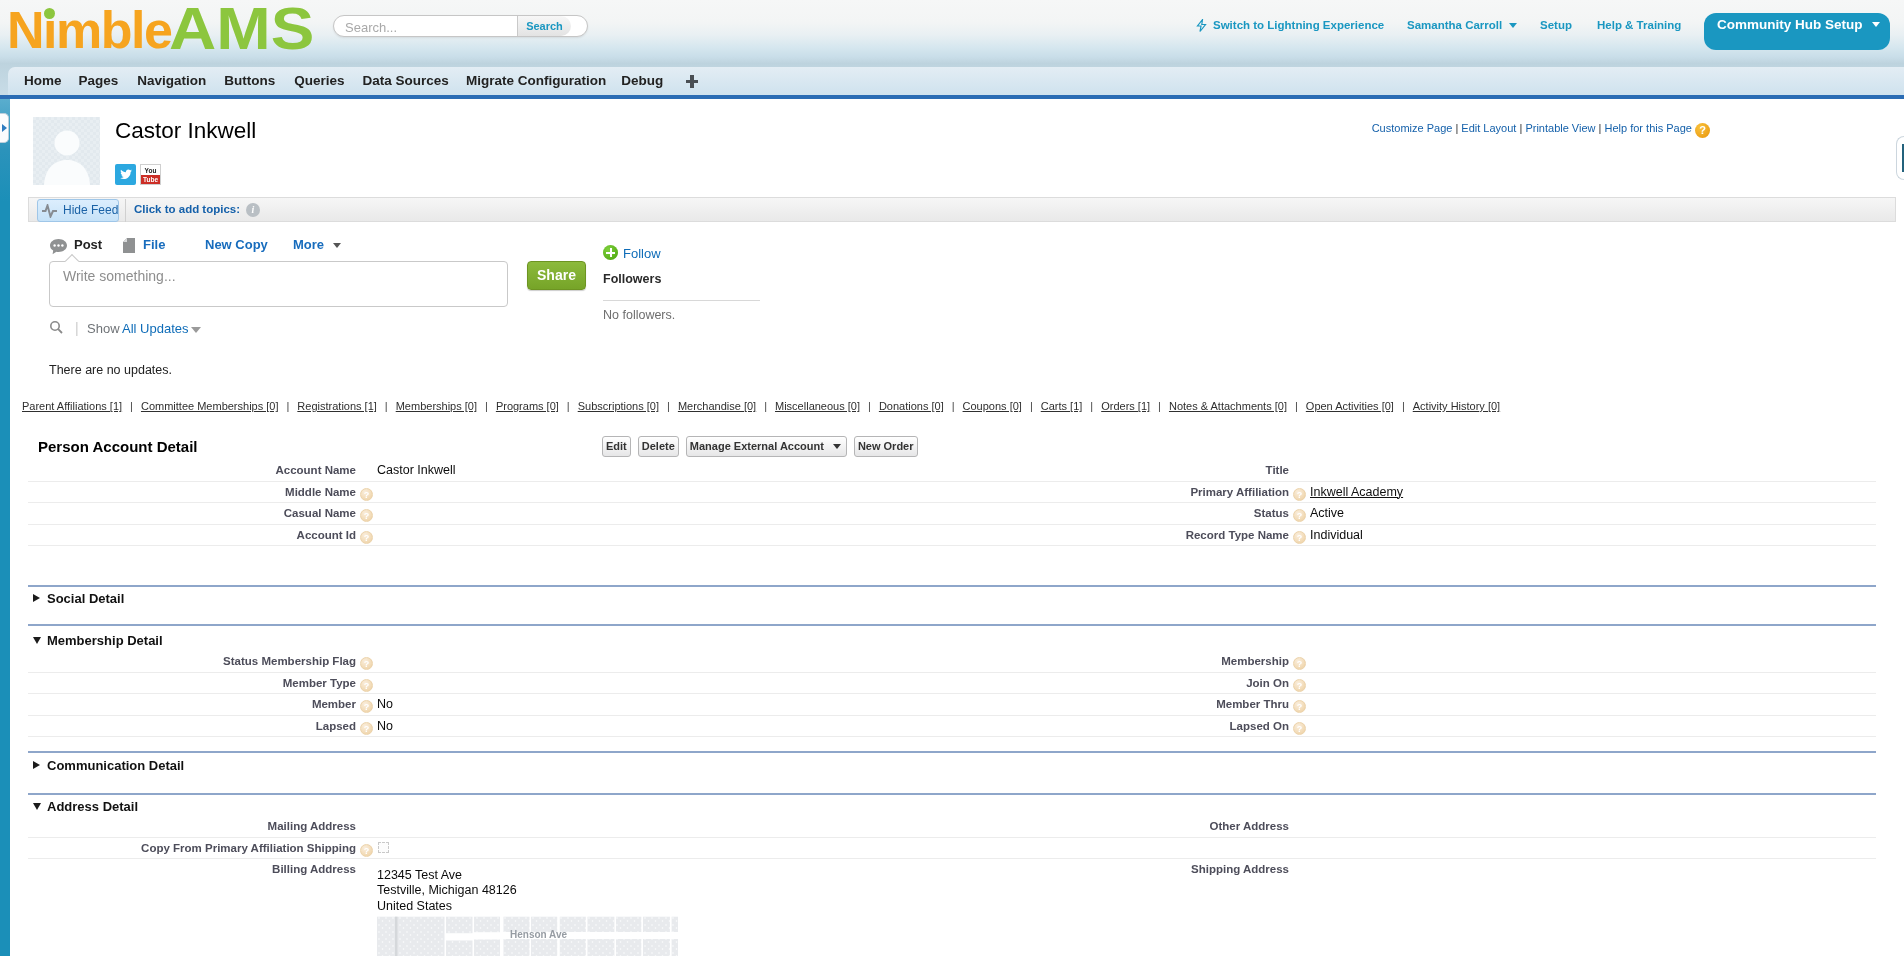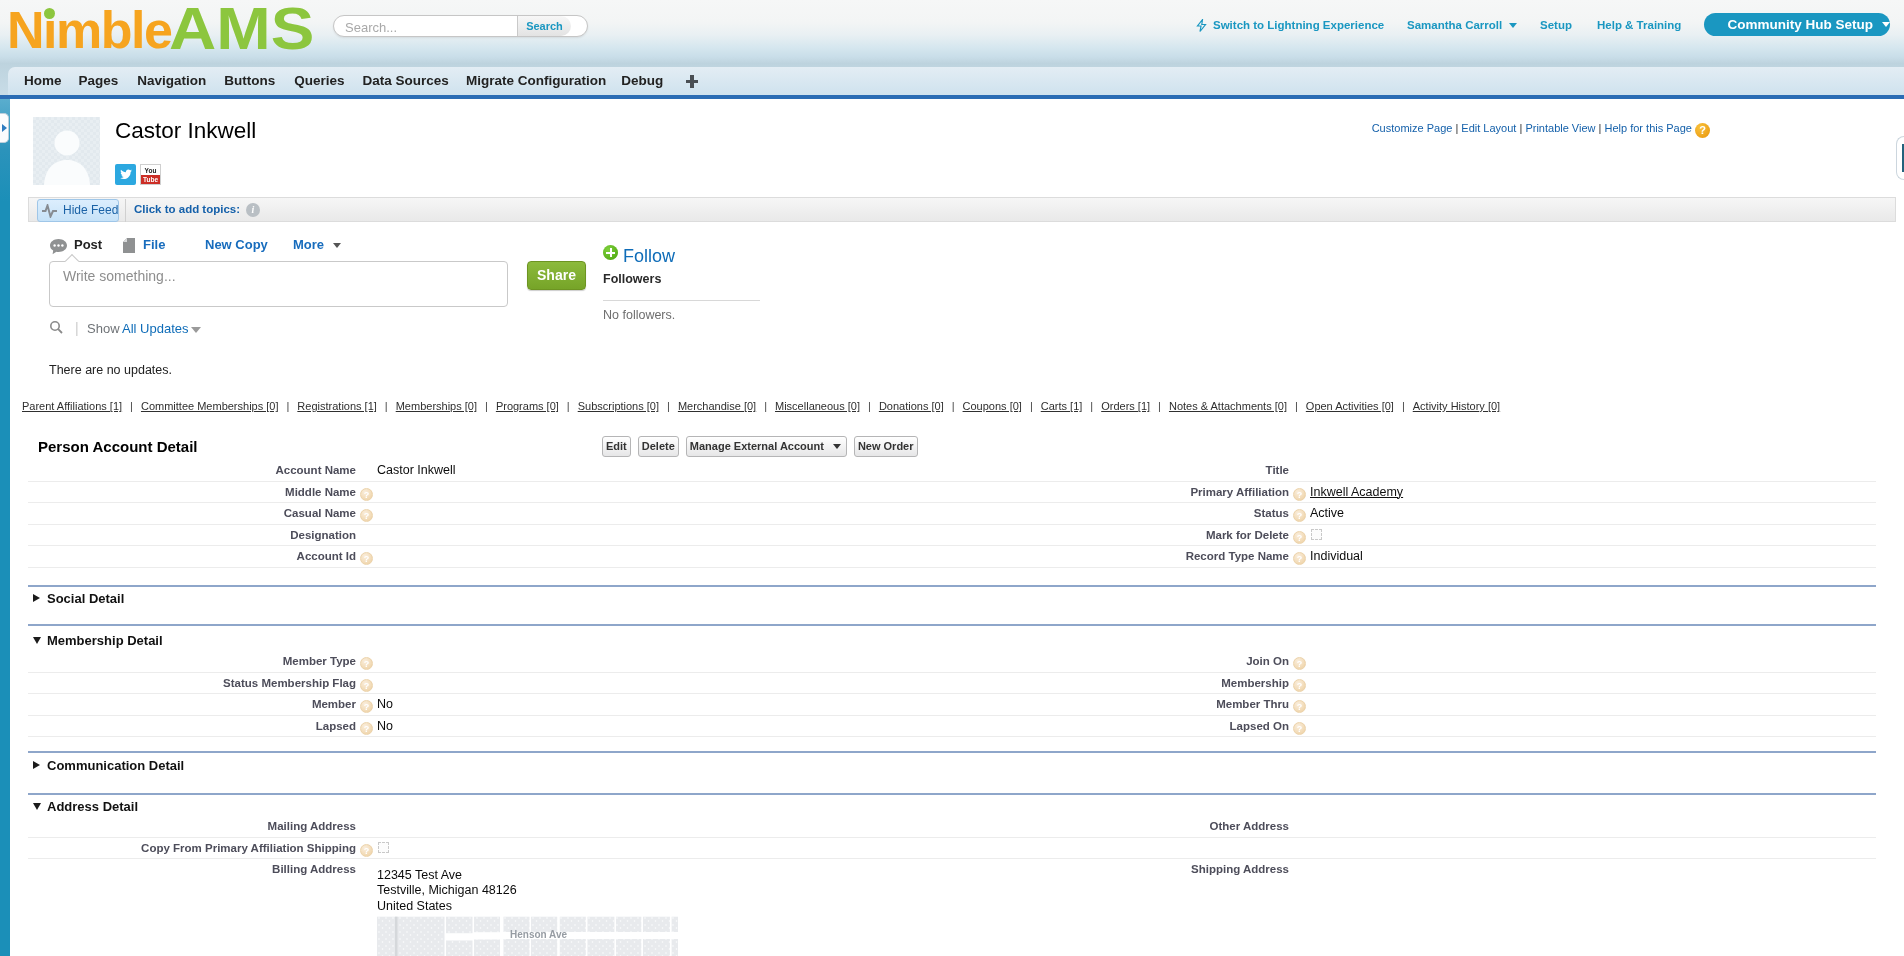--- a/index.html
+++ b/index.html
@@ -11,21 +11,21 @@
   background:linear-gradient(#f6f7f7 0%,#f3f5f5 35%,#e9f0f3 55%,#d6e7ef 75%,#c9dee9 90%,#bfd4df 100%)}
 .logo{position:absolute;left:0;top:0;font-weight:bold}
 .logo .nim{position:absolute;left:7px;top:0px;font-size:52px;letter-spacing:-1.5px;color:#f6a41f}
 .logo .ams{position:absolute;left:169px;top:-6px;font-size:60px;letter-spacing:0;color:#8cc63e;transform:scaleX(1.09);transform-origin:left top}
 .srch{position:absolute;left:333px;top:15px;width:255px;height:22px;border:1px solid #c6c6c6;border-radius:11px;background:#fff;box-shadow:0 1px 2px rgba(0,0,0,0.08)}
 .srch .ph{position:absolute;left:11px;top:4px;font-size:13px;color:#a9a9a9}
 .srch .btn{position:absolute;right:16px;top:0;width:54px;height:20px;border-left:1px solid #c9c9c9;border-radius:0 10px 10px 0;background:linear-gradient(#f7f7f7,#e3e3e3);text-align:center;line-height:20px;font-size:11px;font-weight:bold;color:#1a97c1}
 .toplinks{position:absolute;top:19px;left:0;width:100%;height:14px;font-size:11.5px;font-weight:bold;color:#1a97c1}
 .toplinks span{position:absolute;white-space:nowrap}
 .caret{display:inline-block;width:0;height:0;border-left:4px solid transparent;border-right:4px solid transparent;border-top:5px solid #1a97c1;vertical-align:2px}
-.chub{position:absolute;left:1704px;top:13px;width:186px;height:23px;background:#1a97c1;border-radius:12px;color:#fff;font-weight:bold;font-size:13.5px;line-height:23px;text-align:right;padding-left:13px}
+.chub{position:absolute;left:1704px;top:13px;width:186px;height:37px;background:#1a97c1;border-radius:12px;color:#fff;font-weight:bold;font-size:13.5px;line-height:23px;text-align:left;padding-left:13px}
 .chub .caret{border-top-color:#fff;margin-left:9px}
 
 .tabwrap{position:absolute;left:0;top:63px;width:1904px;height:32px;background:linear-gradient(#bdd3de,#c8dce7)}
 .tabinner{position:absolute;left:8px;top:4px;right:0;height:28px;border-top-left-radius:7px;background:linear-gradient(#e3edf4,#cfe2ee)}
 .tabinner span{display:inline-block;font-weight:bold;font-size:13.5px;color:#222;line-height:28px;vertical-align:top}
 .bluebar{position:absolute;left:0;top:95px;width:1904px;height:4px;background:#2a6cb4}
 
 .sidestrip{position:absolute;left:0;top:99px;width:10px;height:857px;background:linear-gradient(#5aadce 0%,#2b93bb 6%,#1b8fb8 12%,#1b8fb8 100%)}
 .expander{position:absolute;left:0;top:113px;width:9px;height:30px;background:#fbfcfd;border:1px solid #bccfdc;border-left:none;border-radius:0 5px 5px 0}
 .expander:after{content:"";position:absolute;left:2px;top:10px;width:0;height:0;border-top:4px solid transparent;border-bottom:4px solid transparent;border-left:5px solid #2f7cc0}
@@ -45,21 +45,21 @@
 .pubtabs{position:absolute;left:50px;top:236px;height:16px;width:400px}
 .ptxt{position:absolute;font-weight:bold;font-size:13px;top:1px;white-space:nowrap}
 .pubbox{position:absolute;left:49px;top:261px;width:459px;height:46px;border:1px solid #c9c9c9;border-radius:4px;background:#fff}
 .pubbox .ph{position:absolute;left:13px;top:6px;font-size:14px;color:#8e8e8e}
 .notch{position:absolute;left:67px;top:256px;width:10px;height:10px;background:#fff;border-left:1px solid #c9c9c9;border-top:1px solid #c9c9c9;transform:rotate(45deg)}
 .share{position:absolute;left:527px;top:261px;width:59px;height:29px;background:linear-gradient(#8cba3c,#76a428);border:1px solid #6d9422;border-radius:4px;color:#fff;font-weight:bold;font-size:14px;text-align:center;line-height:27px;box-shadow:0 1px 1px rgba(0,0,0,0.2)}
 
 .fplus{position:absolute;left:603px;top:245px;width:15px;height:15px;border-radius:50%;background:radial-gradient(circle at 35% 30%,#7ed03c,#4aa30c)}
 .fplus:before{content:"";position:absolute;left:3px;top:6.5px;width:9px;height:2px;background:#fff}
 .fplus:after{content:"";position:absolute;left:6.5px;top:3px;width:2px;height:9px;background:#fff}
-.flw{position:absolute;left:623px;top:246px;font-size:18px;color:#0e6cb8}
+.flw{position:absolute;left:623px;top:246px;font-size:13px;color:#0e6cb8}
 .flwrs{position:absolute;left:603px;top:272px;font-size:12.5px;font-weight:bold;color:#2a2a2a}
 .fdiv{position:absolute;left:603px;top:300px;width:157px;height:1px;background:#d8d8d8}
 .nofl{position:absolute;left:603px;top:308px;font-size:12.5px;color:#6e6e6e}
 
 .mag{position:absolute;left:49px;top:320px;width:14px;height:14px}
 .fsep{position:absolute;left:75px;top:320px;font-size:14px;color:#ccc}
 .fshow{position:absolute;left:87px;top:321px;font-size:13px;color:#6f7377}
 .fall{position:absolute;left:122px;top:321px;font-size:13px;color:#0e6cb8}
 .fcaret{position:absolute;left:191px;top:327px;width:0;height:0;border-left:5px solid transparent;border-right:5px solid transparent;border-top:6px solid #9a9a9a}
 .noupd{position:absolute;left:49px;top:363px;font-size:12.5px;color:#222}
@@ -225,52 +225,46 @@
     <div class="dlab">Primary Affiliation<span class="hico">?</span></div>
       <div class="dval2"><a class="ulk">Inkwell Academy</a></div>
   </div>
   <div class="drow">
     <div class="dlab">Casual Name<span class="hico">?</span></div>
       <div class="dval"></div>
     <div class="dlab">Status<span class="hico">?</span></div>
       <div class="dval2">Active</div>
   </div>
   <div class="drow">
-    <div class="dlab">Designation<span class="hspc"></span></div>
-      <div class="dval"></div>
-    <div class="dlab">Mark for Delete<span class="hico">?</span></div>
-      <div class="dval2"><span class="cbx"></span></div>
-  </div>
-  <div class="drow">
     <div class="dlab">Account Id<span class="hico">?</span></div>
       <div class="dval"></div>
     <div class="dlab">Record Type Name<span class="hico">?</span></div>
       <div class="dval2">Individual</div>
   </div>
 </div>
 
 <div class="secline" style="top:585px"></div>
 <div class="tri right" style="top:594px"></div>
 <div class="sechdr" style="top:590.5px">Social Detail</div>
 
 <div class="secline" style="top:624px"></div>
 <div class="tri down" style="top:636.5px"></div>
 <div class="sechdr" style="top:632.5px">Membership Detail</div>
 
 <div class="dtable" style="top:651px">
   <div class="drow">
+    <div class="dlab">Status Membership Flag<span class="hico">?</span></div>
+      <div class="dval"></div>
+    <div class="dlab">Membership<span class="hico">?</span></div>
+      <div class="dval2"></div>
+  </div>
+  <div class="drow">
     <div class="dlab">Member Type<span class="hico">?</span></div>
       <div class="dval"></div>
     <div class="dlab">Join On<span class="hico">?</span></div>
-      <div class="dval2"></div>
-  </div>
-  <div class="drow">
-    <div class="dlab">Status Membership Flag<span class="hico">?</span></div>
-      <div class="dval"></div>
-    <div class="dlab">Membership<span class="hico">?</span></div>
       <div class="dval2"></div>
   </div>
   <div class="drow">
     <div class="dlab">Member<span class="hico">?</span></div>
       <div class="dval">No</div>
     <div class="dlab">Member Thru<span class="hico">?</span></div>
       <div class="dval2"></div>
   </div>
   <div class="drow">
     <div class="dlab">Lapsed<span class="hico">?</span></div>

